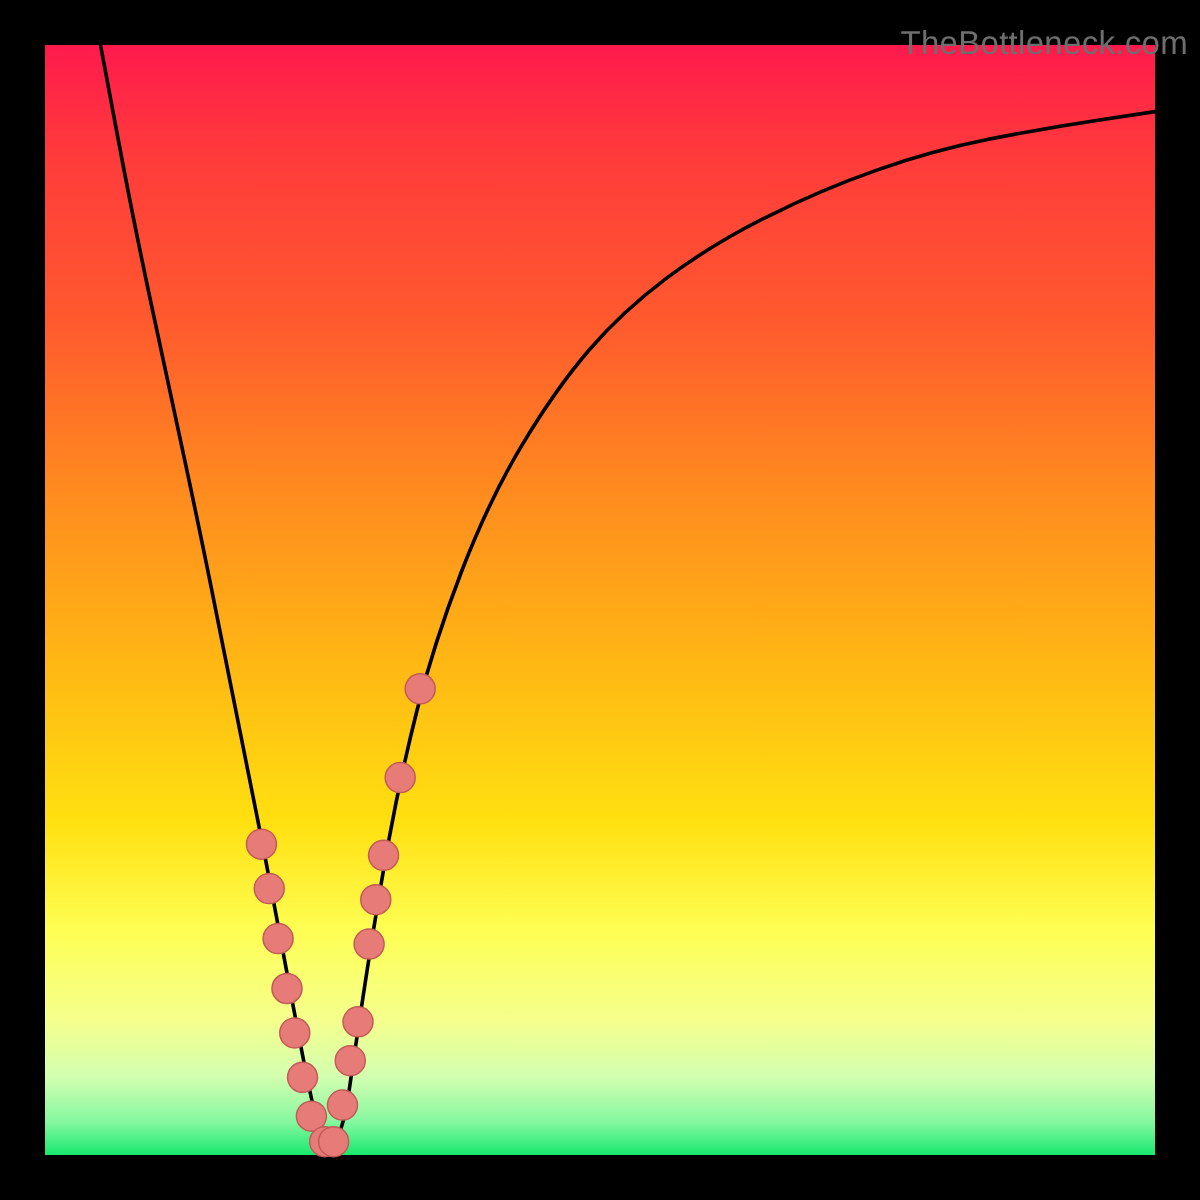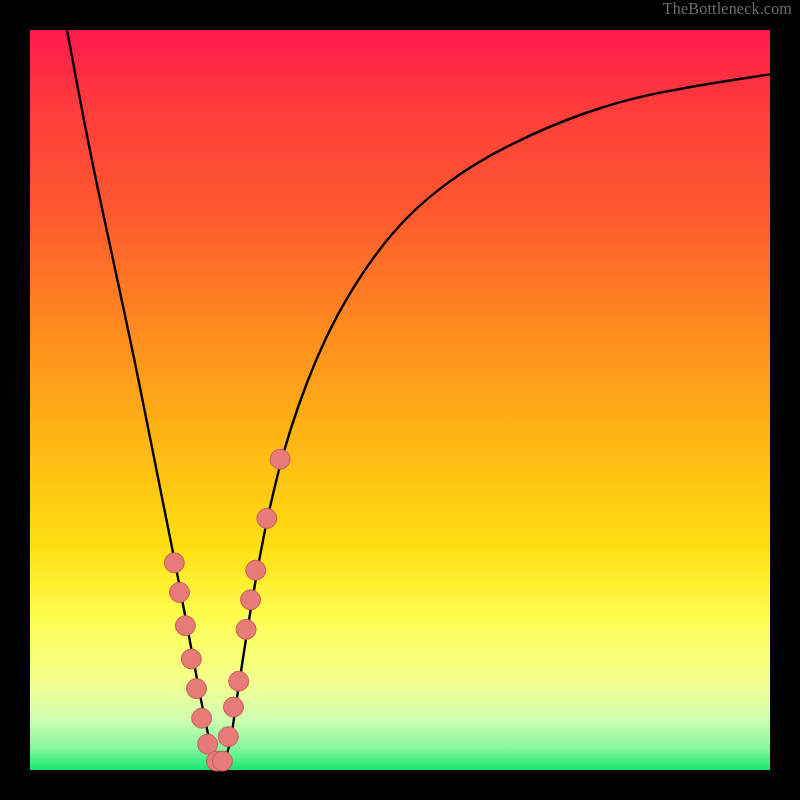--- a/index.html
+++ b/index.html
@@ -33,27 +33,26 @@
       #ffe010 70%,
       #feff55 80%,
       #f4ff8e 88%,
       #d2ffb0 93%,
       #86f7a0 97%,
       #18e86e 100%
     );
   }
   .watermark {
     position: absolute;
-    top: 0;
+    top: 16px;
     right: 8px;
     color: #6e6e6e;
-    font-size: 16px;
+    font-size: 22px;
     letter-spacing: 0.2px;
     user-select: none;
-    font-family: Liberation Serif, serif;
   }
   svg.overlay {
     position: absolute;
     left: 0;
     top: 0;
     width: 740px;
     height: 740px;
     overflow: visible;
   }
 </style>

